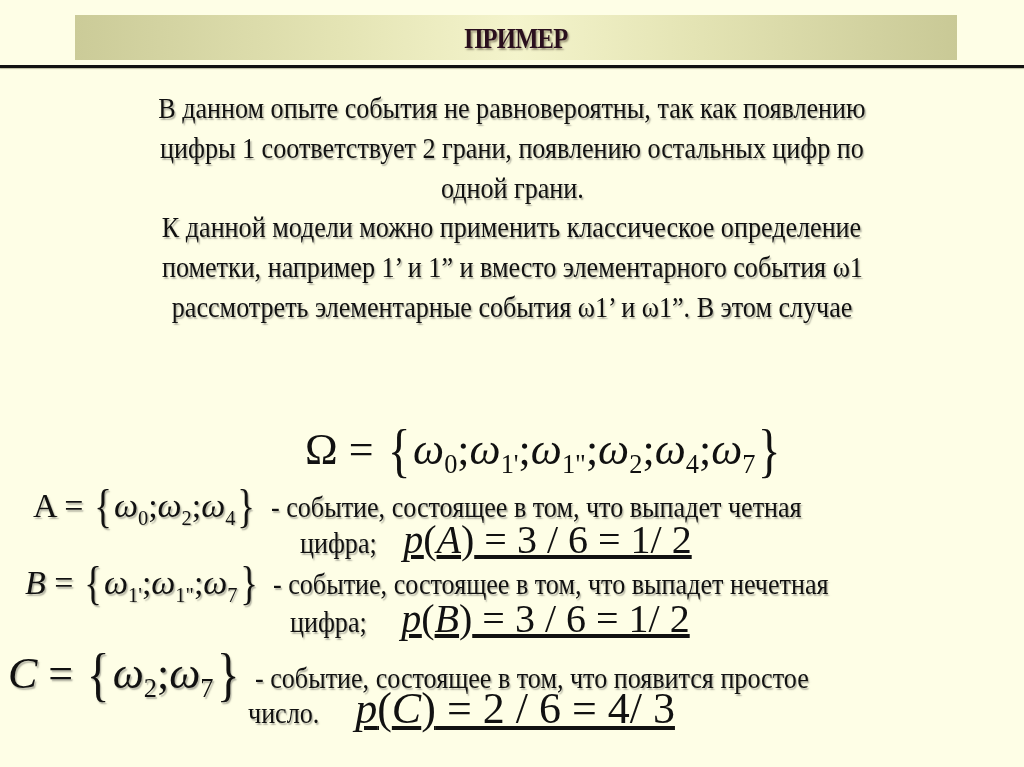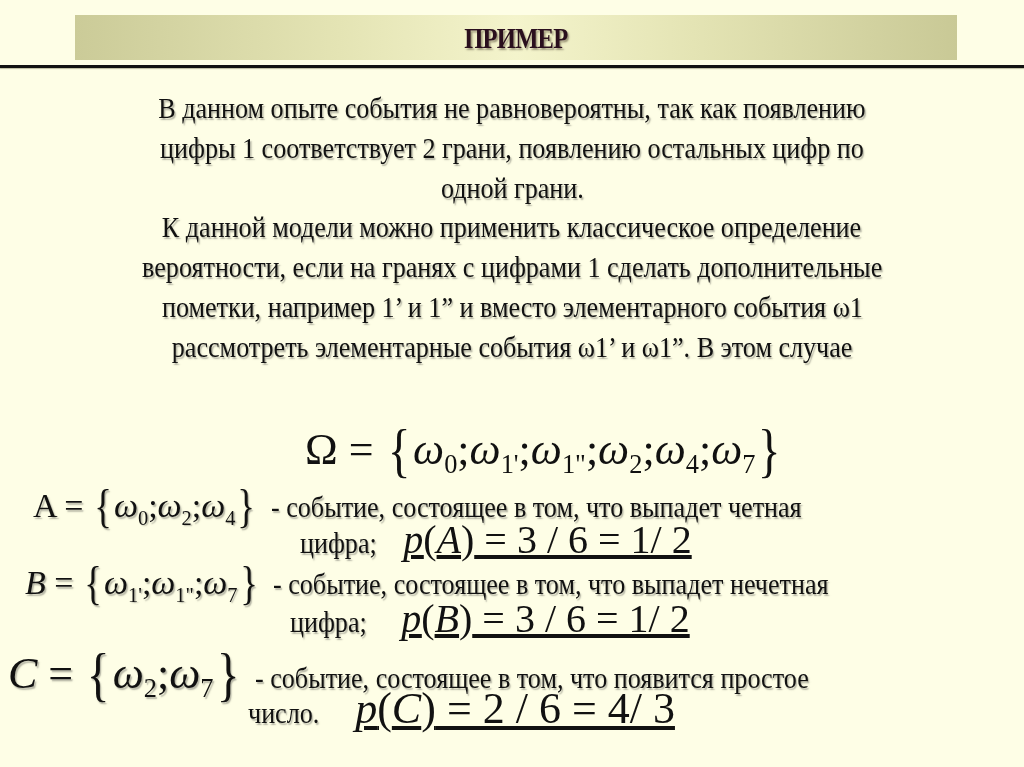--- a/index.html
+++ b/index.html
@@ -65,21 +65,20 @@
   <div class="divider"></div>
 
   <div class="para" style="top:80px;">
     <span class="line"><span>В данном опыте события не равновероятны, так как появлению</span></span>
     <span class="line"><span>цифры 1 соответствует 2 грани, появлению остальных цифр по</span></span>
     <span class="line"><span>одной грани.</span></span>
   </div>
 
   <div class="para" style="top:199px;">
     <span class="line"><span>К данной модели можно применить классическое определение</span></span>
-    <span class="line"><span>вероятности, если на гранях с цифрами 1 сделать дополнительные</span></span>
     <span class="line"><span>пометки, например 1’ и 1” и вместо элементарного события ω1</span></span>
     <span class="line"><span>рассмотреть элементарные события ω1’ и ω1”. В этом случае</span></span>
   </div>
 
   <div class="math omega-eq">
     <span>Ω</span>
     <span>=</span>
     <span class="brace">{</span><i>ω</i><sub>0</sub><span>;</span><i>ω</i><sub>1'</sub><span>;</span><i>ω</i><sub>1"</sub><span>;</span><i>ω</i><sub>2</sub><span>;</span><i>ω</i><sub>4</sub><span>;</span><i>ω</i><sub>7</sub><span class="brace">}</span>
   </div>
 

